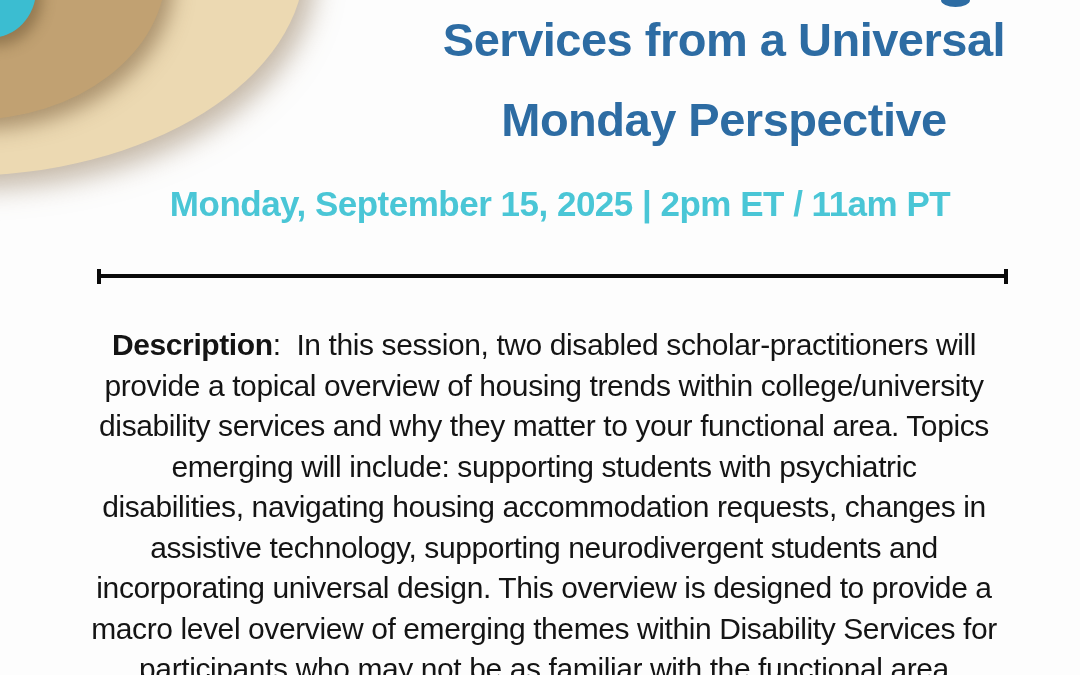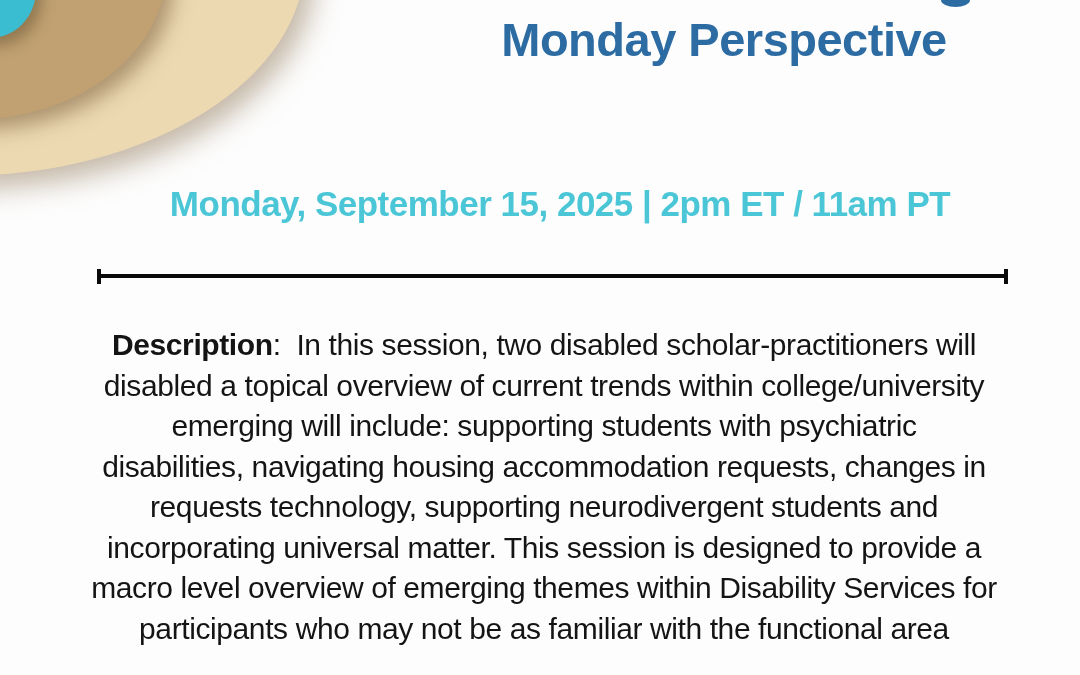--- a/index.html
+++ b/index.html
@@ -76,35 +76,37 @@
 
 <div class="page">
 
   <div class="shape shape-light"></div>
   <div class="shape shape-dark"></div>
   <div class="shape shape-teal"></div>
 
   <div class="descender"></div>
 
   <div class="title">
+    <div>Services from a Universal</div>
     <div>Monday Perspective</div>
   </div>
 
   <div class="datetime">Monday, September 15, 2025 | 2pm ET / 11am PT</div>
 
   <div class="divider">
     <div class="divider-line"></div>
   </div>
 
   <div class="description">
     <div class="line">
       <span class="desc-label">Description</span><span>: &nbsp;In this session, two disabled scholar-practitioners will</span>
     </div>
-    <div class="line">disabled a topical overview of current trends within college/university</div>
+    <div class="line">provide a topical overview of housing trends within college/university</div>
+    <div class="line">disability services and why they matter to your functional area. Topics</div>
     <div class="line">emerging will include: supporting students with psychiatric</div>
     <div class="line">disabilities, navigating housing accommodation requests, changes in</div>
-    <div class="line">requests technology, supporting neurodivergent students and</div>
-    <div class="line">incorporating universal matter. This session is designed to provide a</div>
+    <div class="line">assistive technology, supporting neurodivergent students and</div>
+    <div class="line">incorporating universal design. This overview is designed to provide a</div>
     <div class="line">macro level overview of emerging themes within Disability Services for</div>
     <div class="line">participants who may not be as familiar with the functional area</div>
   </div>
 
 </div>
 
 </body></html>

